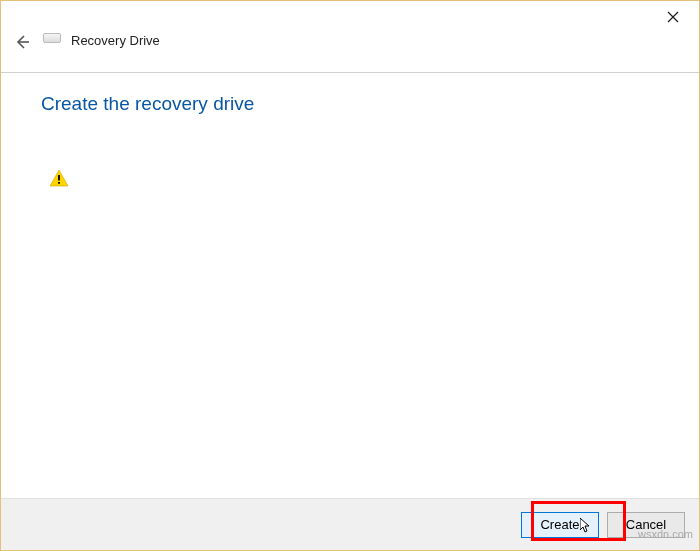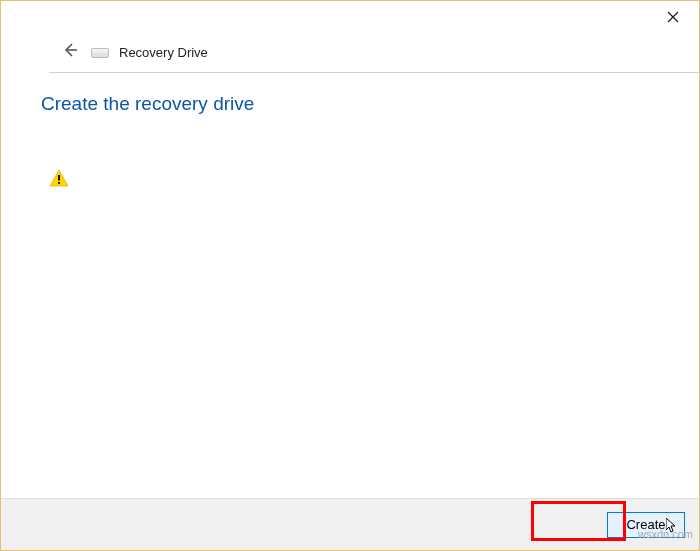--- a/index.html
+++ b/index.html
@@ -36,26 +36,24 @@
       height: 28px;
       display: flex;
       align-items: center;
       justify-content: center;
       font-size: 15px;
       color: #000;
       cursor: pointer;
     }
     .header-row {
       display: flex;
-      align-items: center;
       height: 40px;
       padding: 0 10px;
       gap: 10px;
       border-bottom: 1px solid #d0d0d0;
-      margin-left: 48px;
     }
     .back-arrow {
       width: 22px;
       height: 22px;
       display: flex;
       align-items: center;
       justify-content: center;
       color: #555;
       font-size: 18px;
     }
@@ -188,18 +186,21 @@
 
   <div class="button-bar">
     <button class="wiz-btn primary">
       <span>Create</span>
       <span class="cursor-overlay" style="right:6px; top:5px;">
         <svg width="12" height="16" viewBox="0 0 12 16">
             <path d="M0 0 L0 12 L3 9 L5 14 L7 13 L5 8 L9 8 Z" fill="#fff" stroke="#000" stroke-width="1"></path>
           </svg>
       </span>
     </button>
+    <button class="wiz-btn">
+      <span>Cancel</span>
+    </button>
   </div>
 
   <div class="highlight-box" style="left:530px; top:500px; width:95px; height:40px;"></div>
 
   <div class="watermark">wsxdn.com</div>
 </div>
 
 </body></html>

